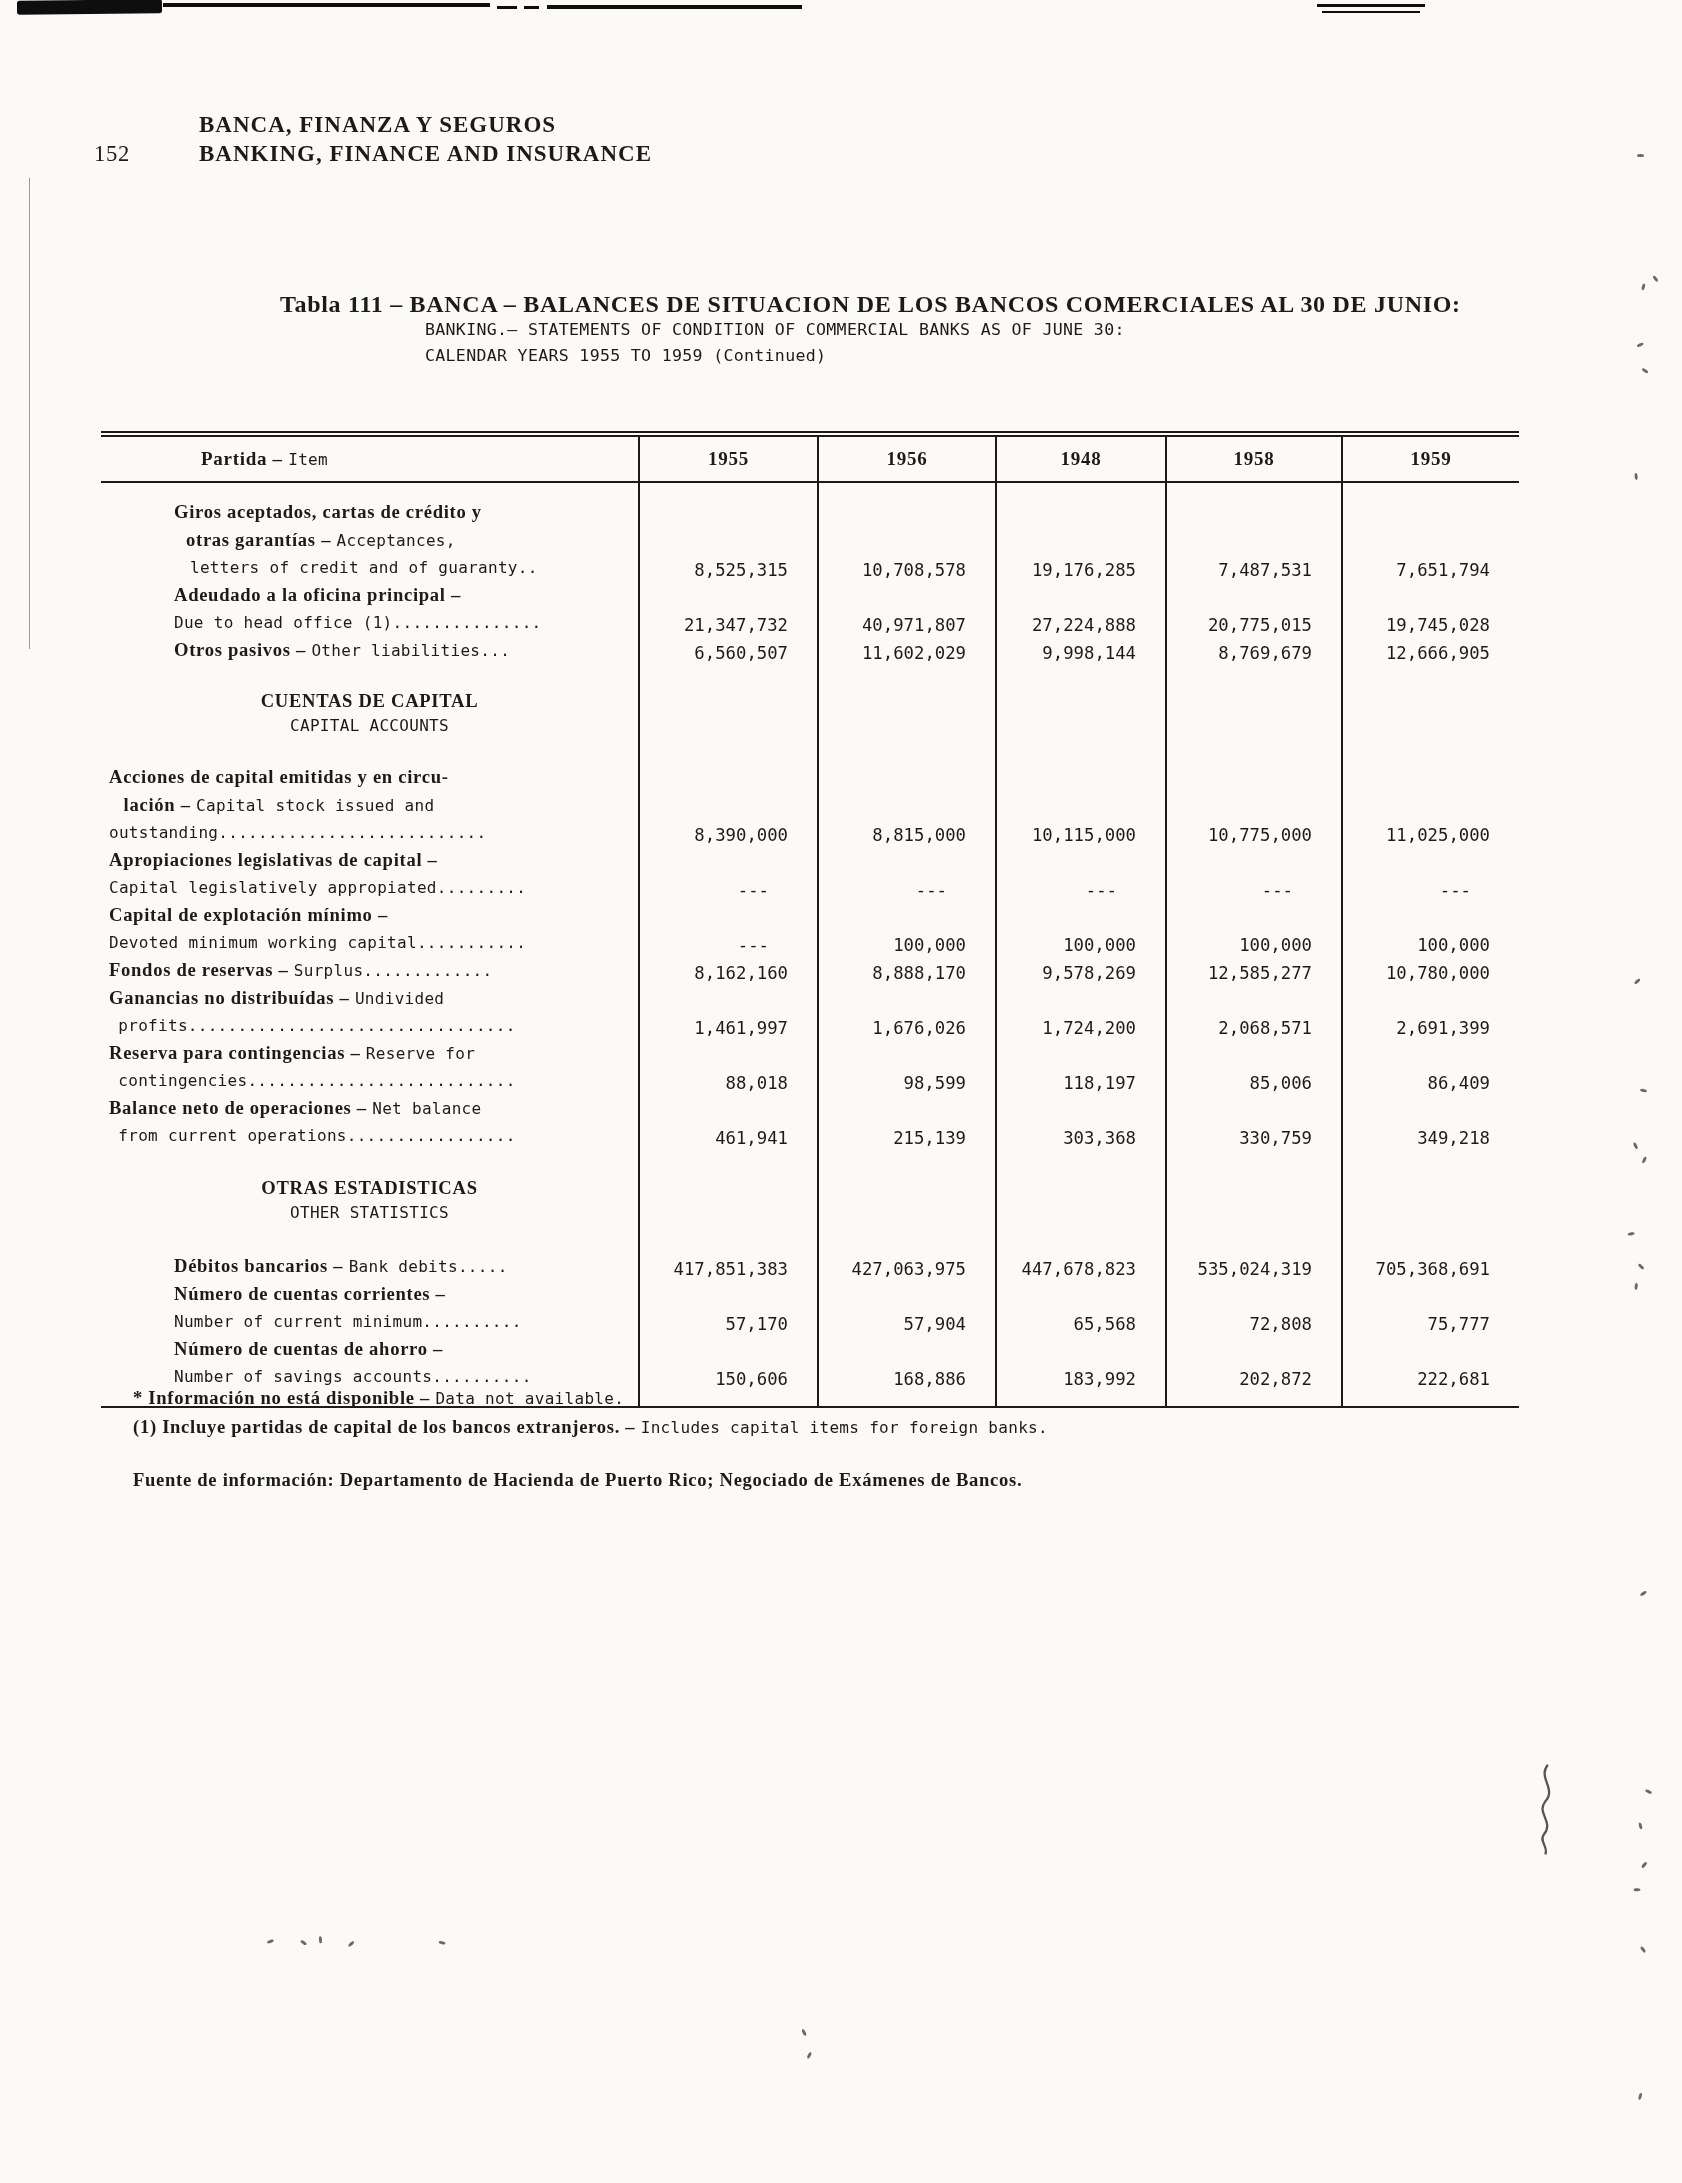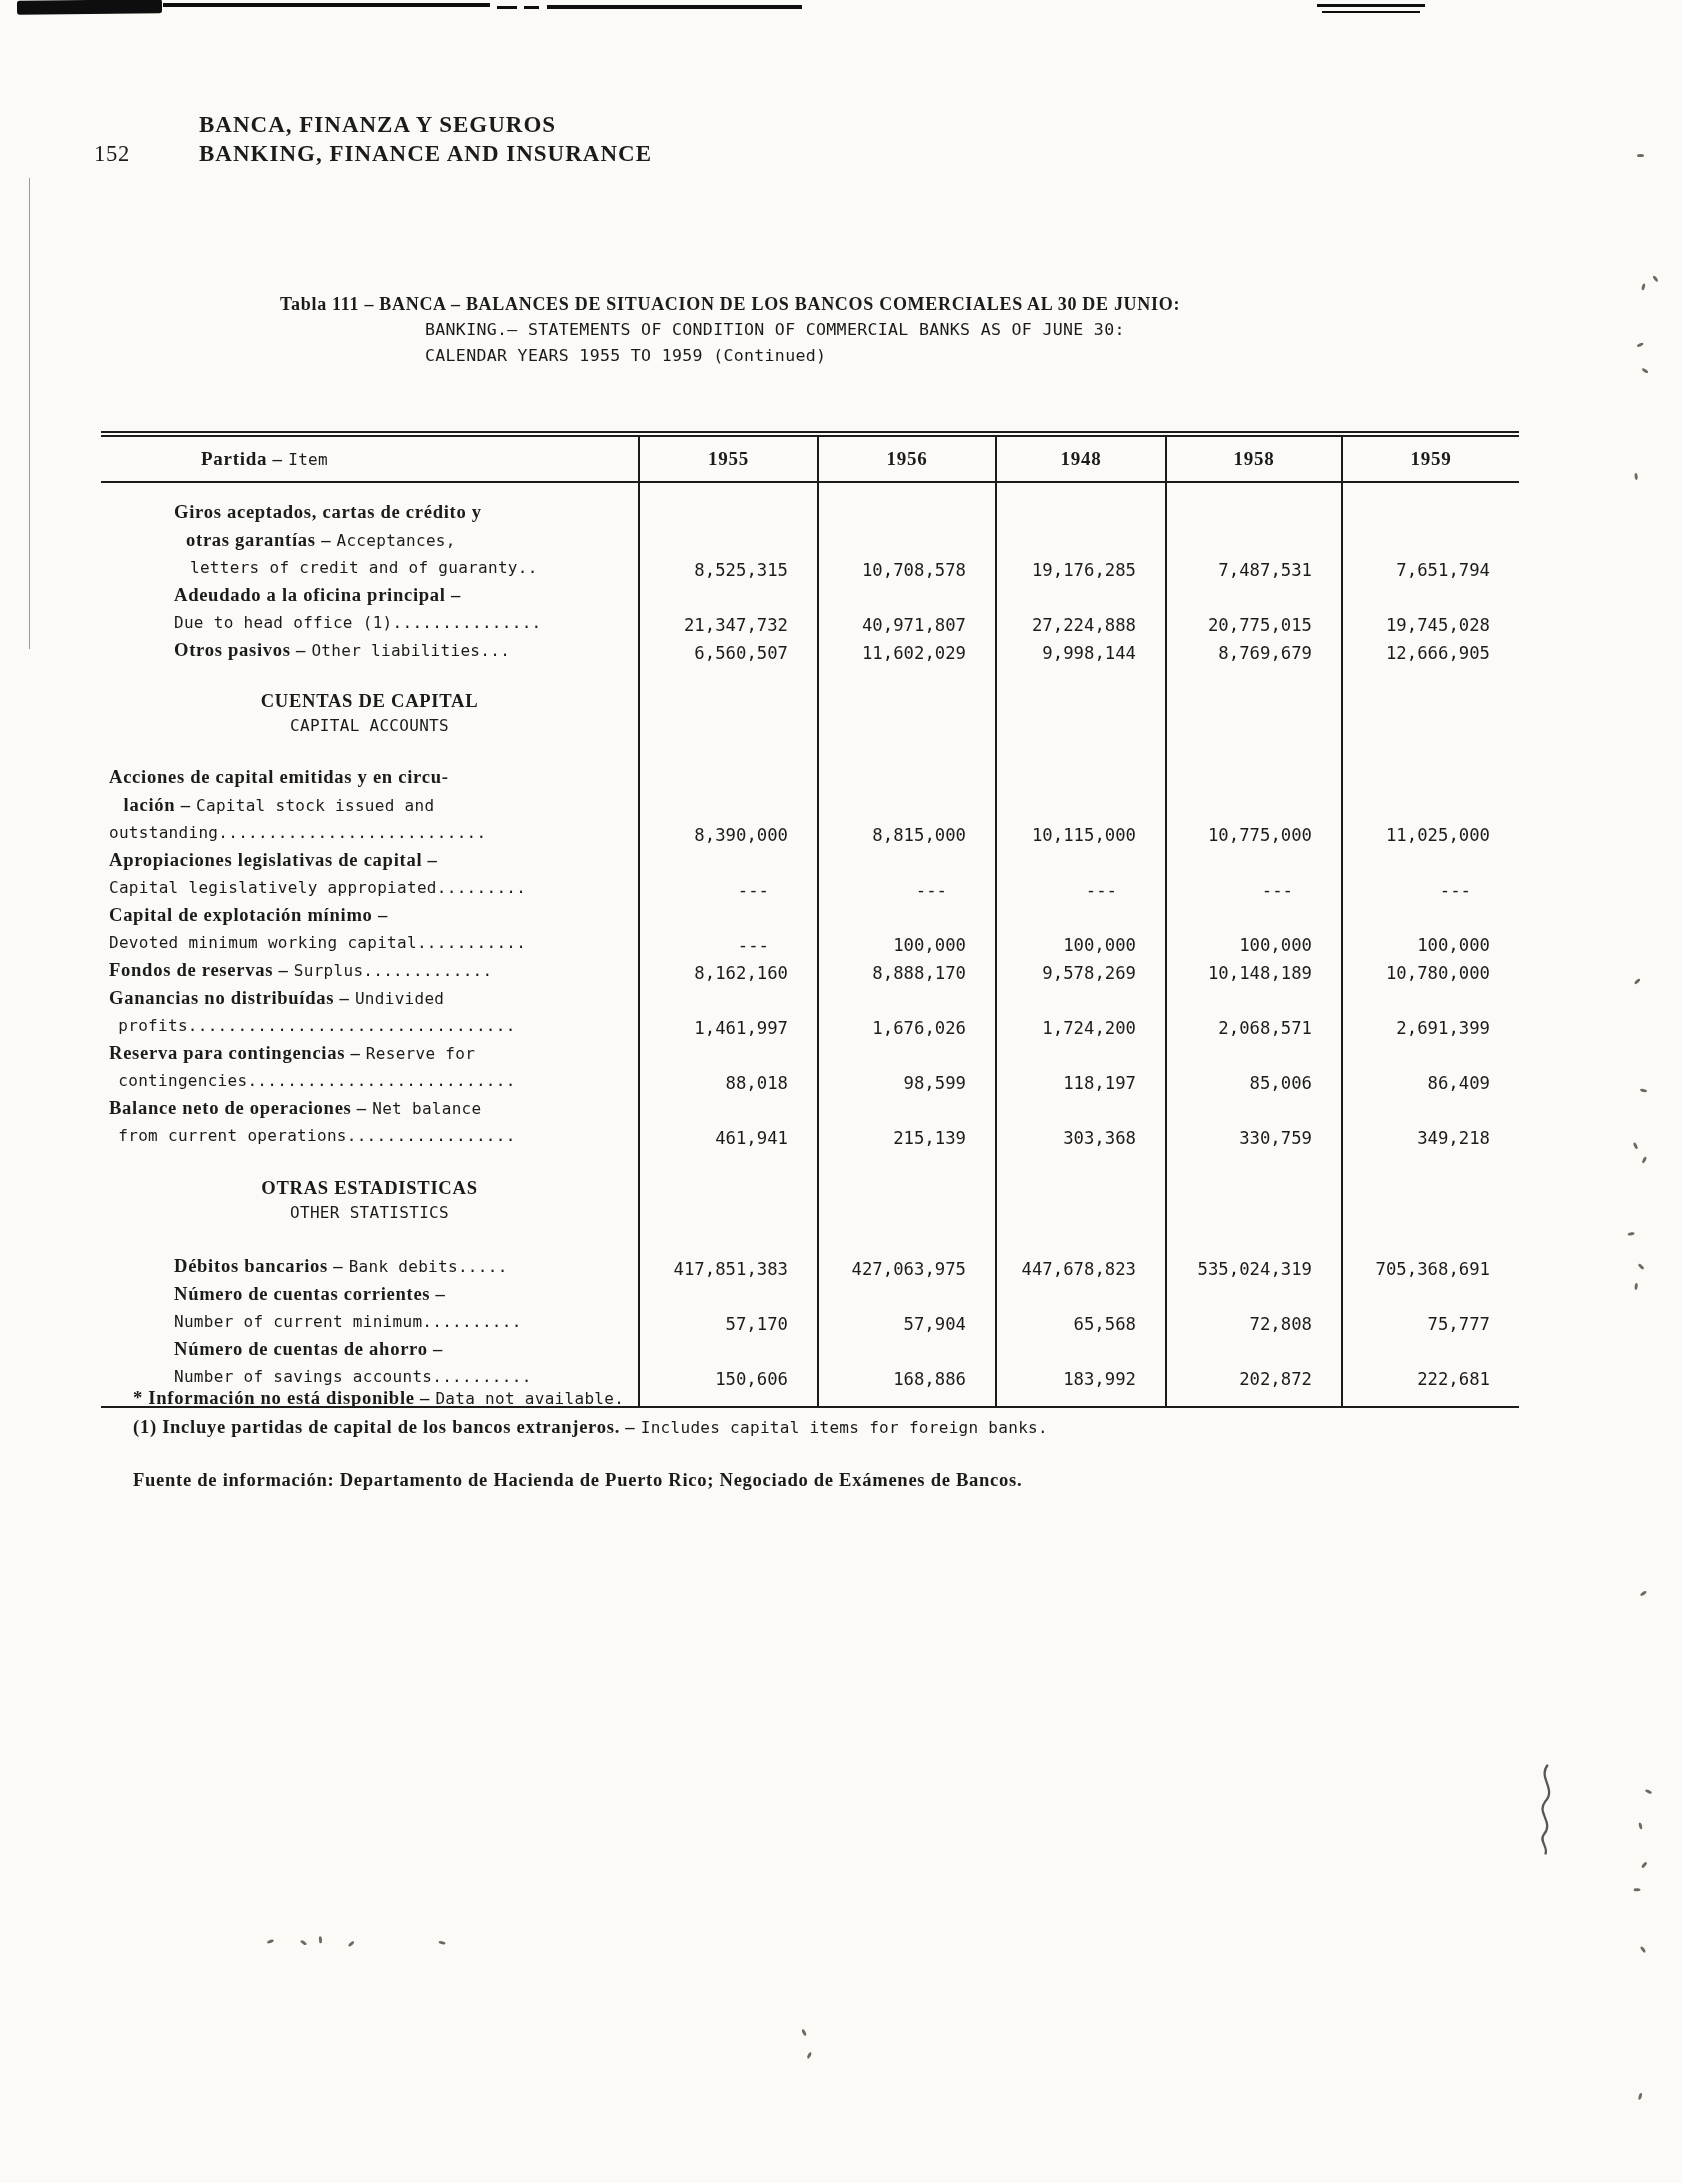--- a/index.html
+++ b/index.html
@@ -31,21 +31,21 @@
     font-family: "Liberation Serif", serif;
     font-size: 22.6px; font-weight: 400; letter-spacing: 0.7px;
   }
   .header-titles { position: absolute; left: 199px; top: 110px; line-height: 29px; }
   .header-titles div {
     font-family: "Liberation Serif", serif;
     font-weight: 700; font-size: 23px; letter-spacing: 1px;
   }
   
   .title-block { position: absolute; left: 280px; top: 291px; line-height: 26px; }
-  .title-block .t-es { font-size: 18px; }
+  .title-block .t-es { font-size: 24px; }
   .title-block .t-en { font-size: 16.6px; }
   .t-indent { margin-left: 145px; }
   
   table.data-table {
     position: absolute; left: 101px; top: 431px;
     width: 1418px;
     border-collapse: collapse;
     border-top: 6px double #1b1b1b;
     border-bottom: 2px solid #1b1b1b;
     table-layout: fixed;
@@ -270,21 +270,21 @@
           <td class="val-cell">100,000</td>
           <td class="val-cell">100,000</td>
         </tr>
         <tr class="item-row">
           <td class="label-cell">
             <div class="lbl-line" style="padding-left: 8px;"><span class="es">Fondos de reservas – </span><span class="en">Surplus.............</span></div>
           </td>
           <td class="val-cell">8,162,160</td>
           <td class="val-cell">8,888,170</td>
           <td class="val-cell">9,578,269</td>
-          <td class="val-cell">10,148,189</td>
+          <td class="val-cell">12,585,277</td>
           <td class="val-cell">10,780,000</td>
         </tr>
         <tr class="item-row">
           <td class="label-cell">
             <div class="lbl-line" style="padding-left: 8px;"><span class="es">Ganancias no distribuídas – </span><span class="en">Undivided</span></div>
             <div class="lbl-line" style="padding-left: 17.3px;"><span class="en">profits.................................</span></div>
           </td>
           <td class="val-cell">1,461,997</td>
           <td class="val-cell">1,676,026</td>
           <td class="val-cell">1,724,200</td>

